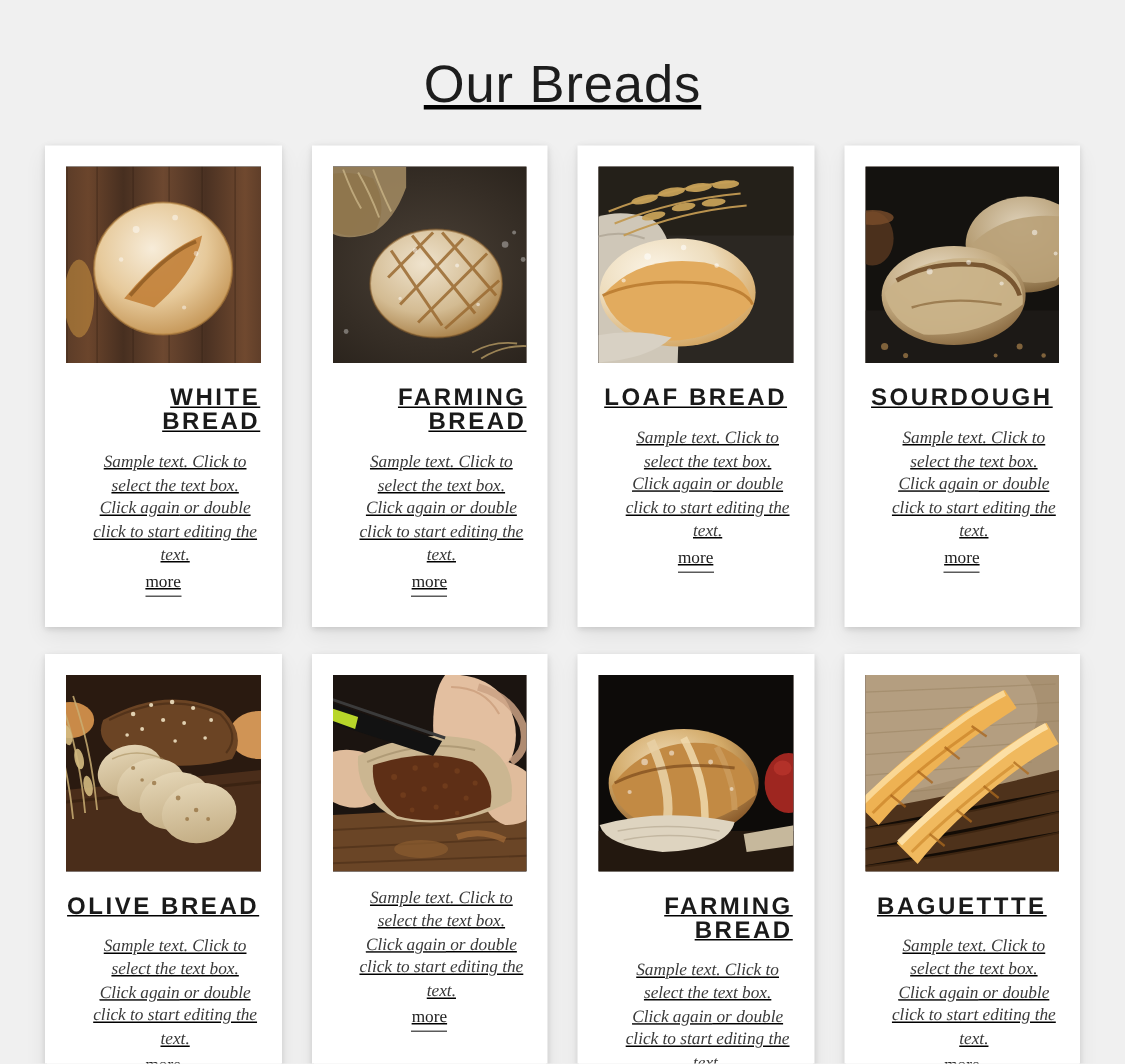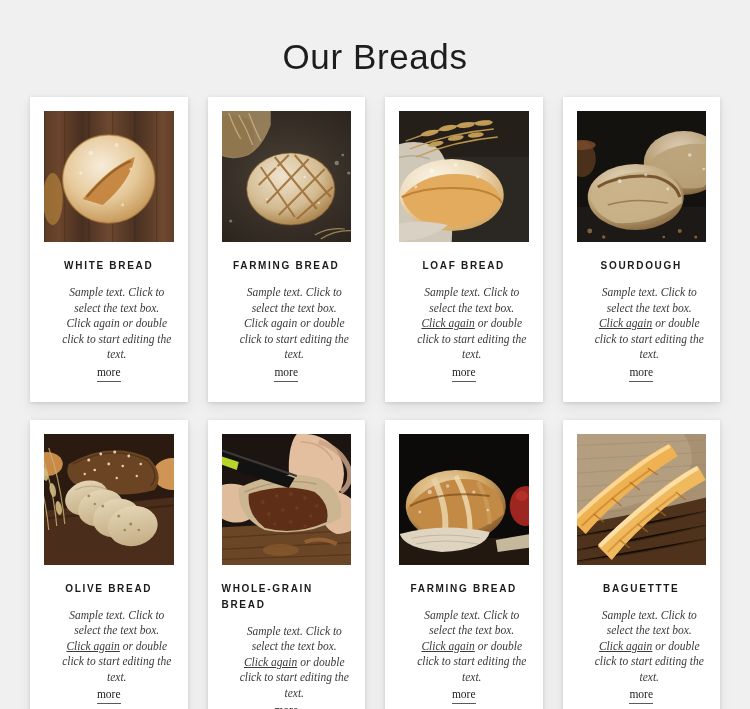--- a/index.html
+++ b/index.html
@@ -11,20 +11,21 @@
     height: 709px;
     background: #f0f0f0;
     font-family: "Liberation Sans", sans-serif;
     overflow: hidden;
   }
   .page {
     width: 750px;
     height: 709px;
     position: relative;
     box-sizing: border-box;
+    text-decoration: underline;
   }
 
   
   .page-title {
     text-align: center;
     font-family: "Liberation Sans", sans-serif;
     font-weight: 400;
     font-size: 35px;
     letter-spacing: 0.6px;
     color: #1d1d1d;
@@ -67,24 +68,24 @@
   }
   .card-image svg {
     display: block;
     width: 100%;
     height: 100%;
   }
 
   .card-title {
     font-family: "Liberation Sans", sans-serif;
     font-weight: 700;
-    font-size: 10px;
+    font-size: 16px;
     letter-spacing: 1.7px;
     color: #1a1a1a;
-    text-align: left;
+    text-align: right;
     margin: 16px 0 0 0;
     line-height: 16px;
     text-transform: uppercase;
   }
 
   .card-desc {
     font-family: "Liberation Serif", serif;
     font-style: italic;
     font-size: 11.5px;
     line-height: 15.5px;
@@ -422,21 +423,20 @@
               <circle cx="96" cy="92" r="1.5"></circle>
           </g>
           <path d="M0 14 L86 44 L80 54 L0 28 Z" fill="#121212"></path>
           <path d="M0 18 L30 28 L28 36 L0 26 Z" fill="#b8d62a"></path>
           <path d="M0 12 L88 42" fill="none" stroke="#3b3b3b" stroke-width="2"></path>
           <path d="M110 8 q22 6 30 26 q4 16 -8 24" fill="none" stroke="#caa184" stroke-width="5" opacity="0.85"></path>
           <path d="M96 108 q16 -6 32 2" fill="none" stroke="#9c6736" stroke-width="4" opacity="0.8"></path>
           <ellipse cx="72" cy="116" rx="18" ry="6" fill="#8c5c2f" opacity="0.7"></ellipse>
         </svg>
       </div>
-      <div class="card-title">Whole-grain Bread</div>
       <div class="card-desc">
         <span>Sample text. Click to select the text box. </span><span class="inline-link">Click again</span><span> or double click to start editing the text.</span>
       </div>
       <a class="more-link" href="#">more</a>
     </div>
 
     <div class="card card-row2">
       <div class="card-image">
         <svg viewBox="0 0 156 131" preserveAspectRatio="xMidYMid slice">
           <defs>

